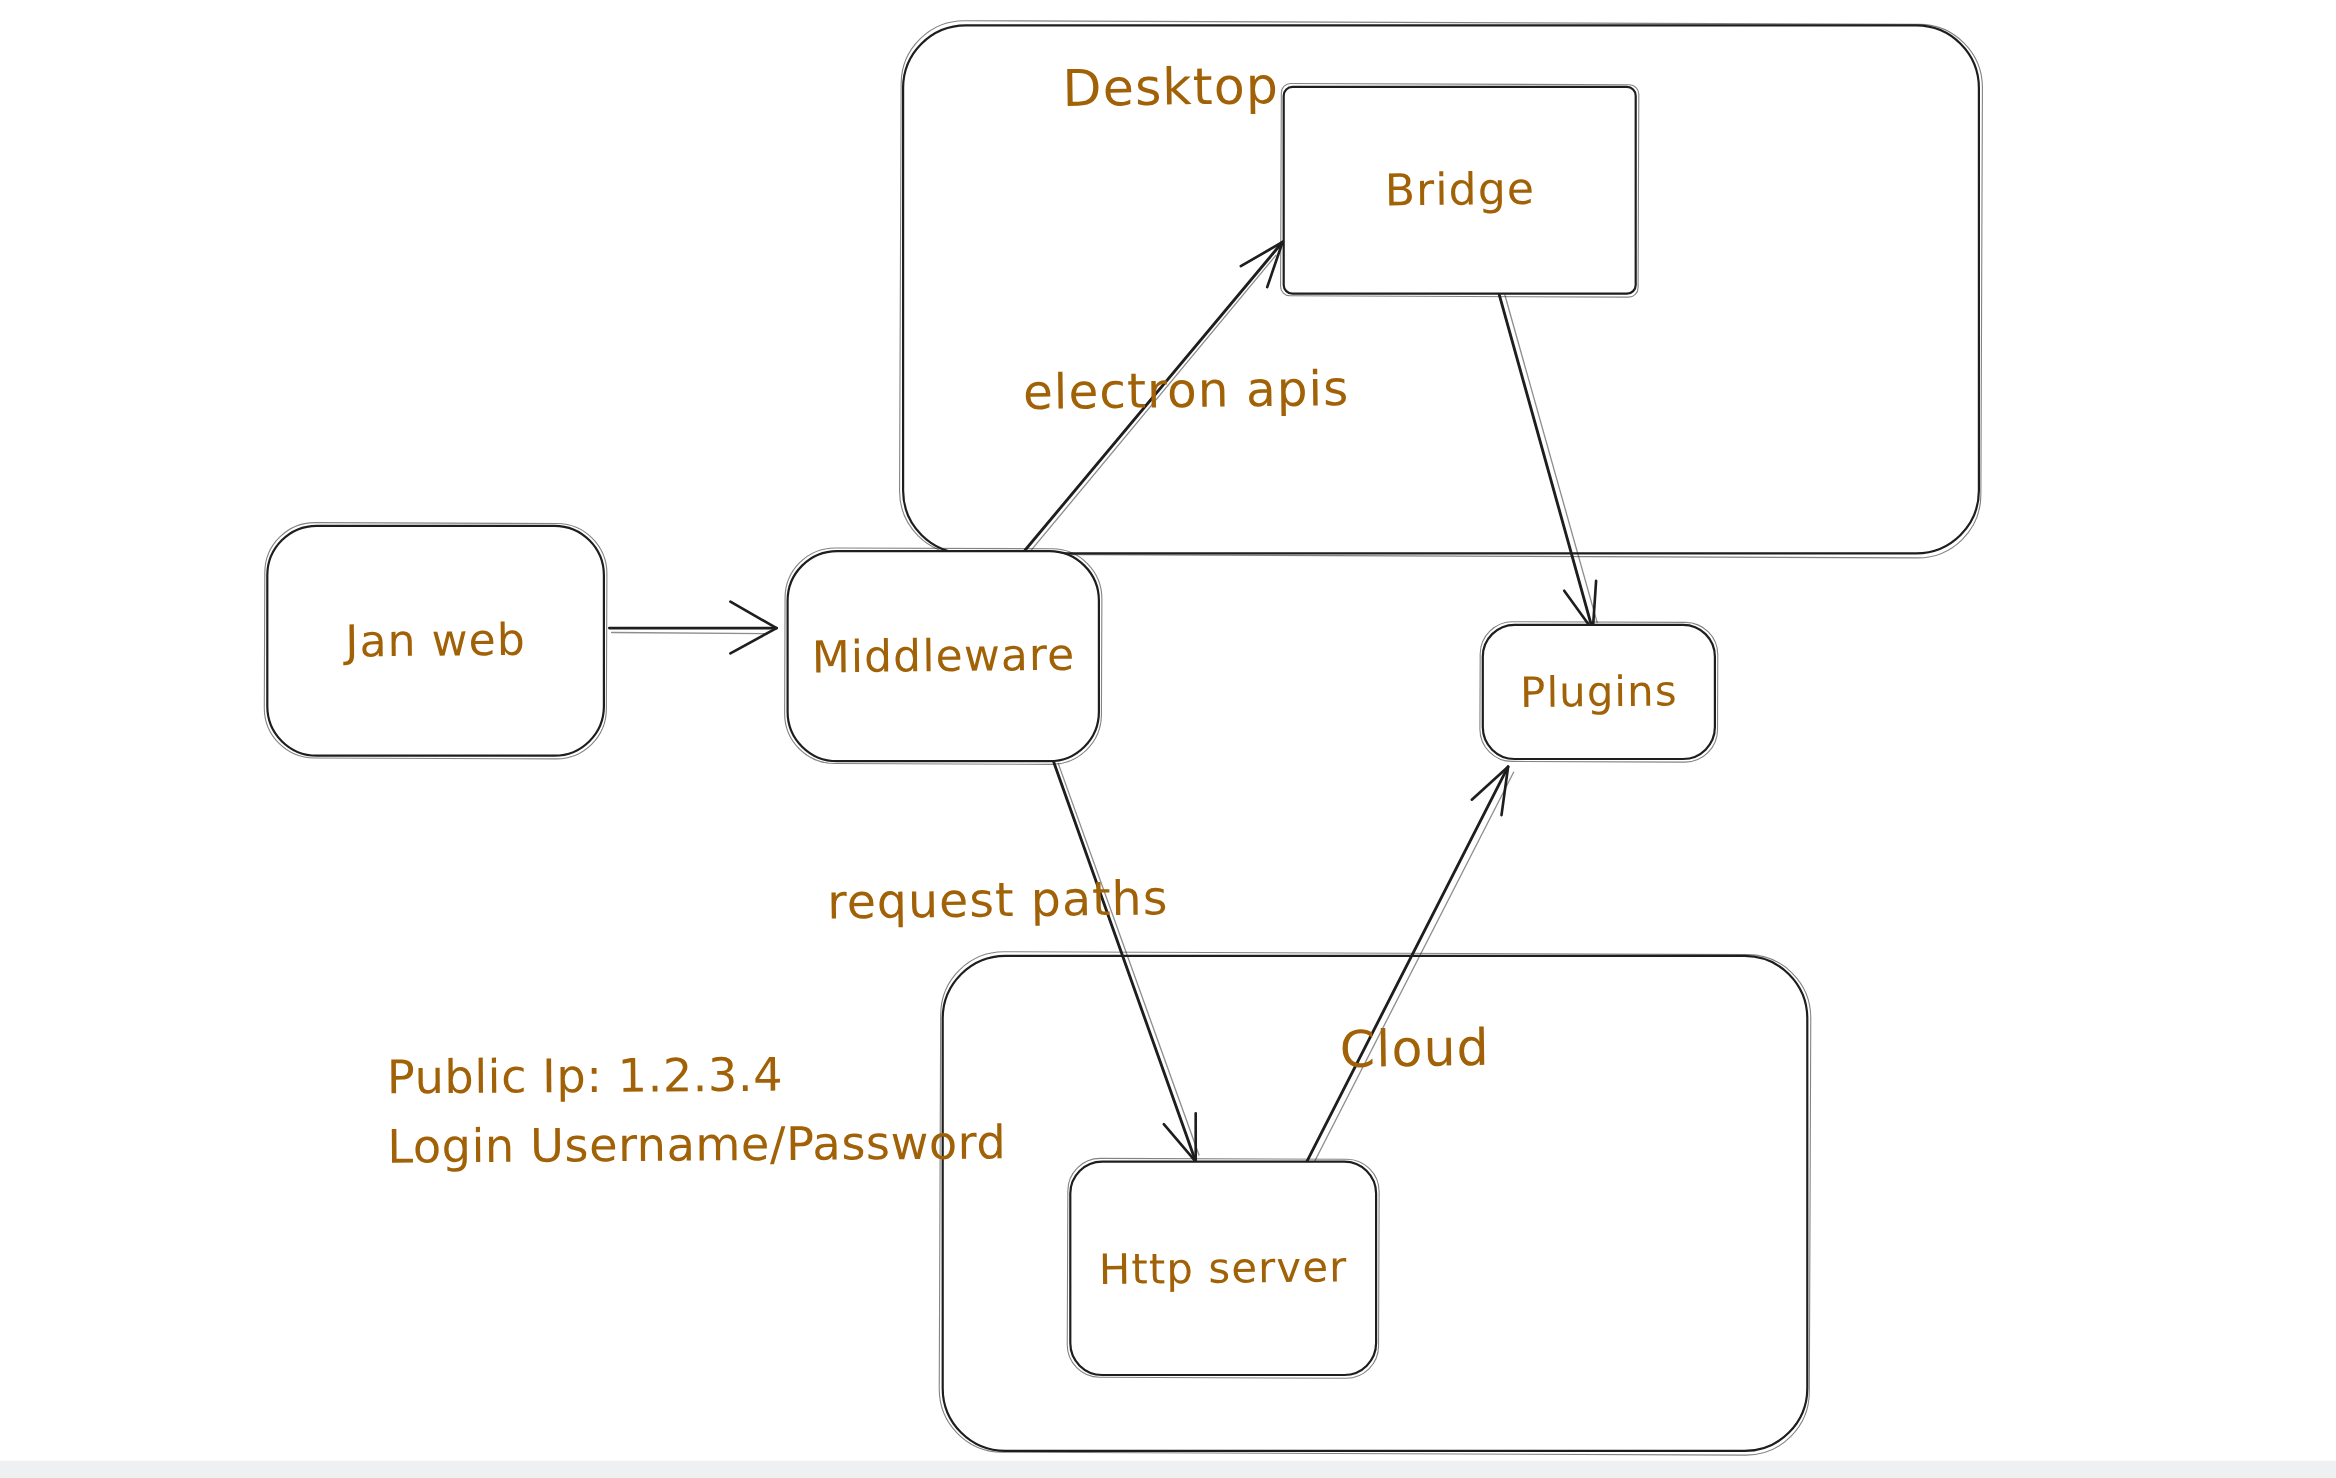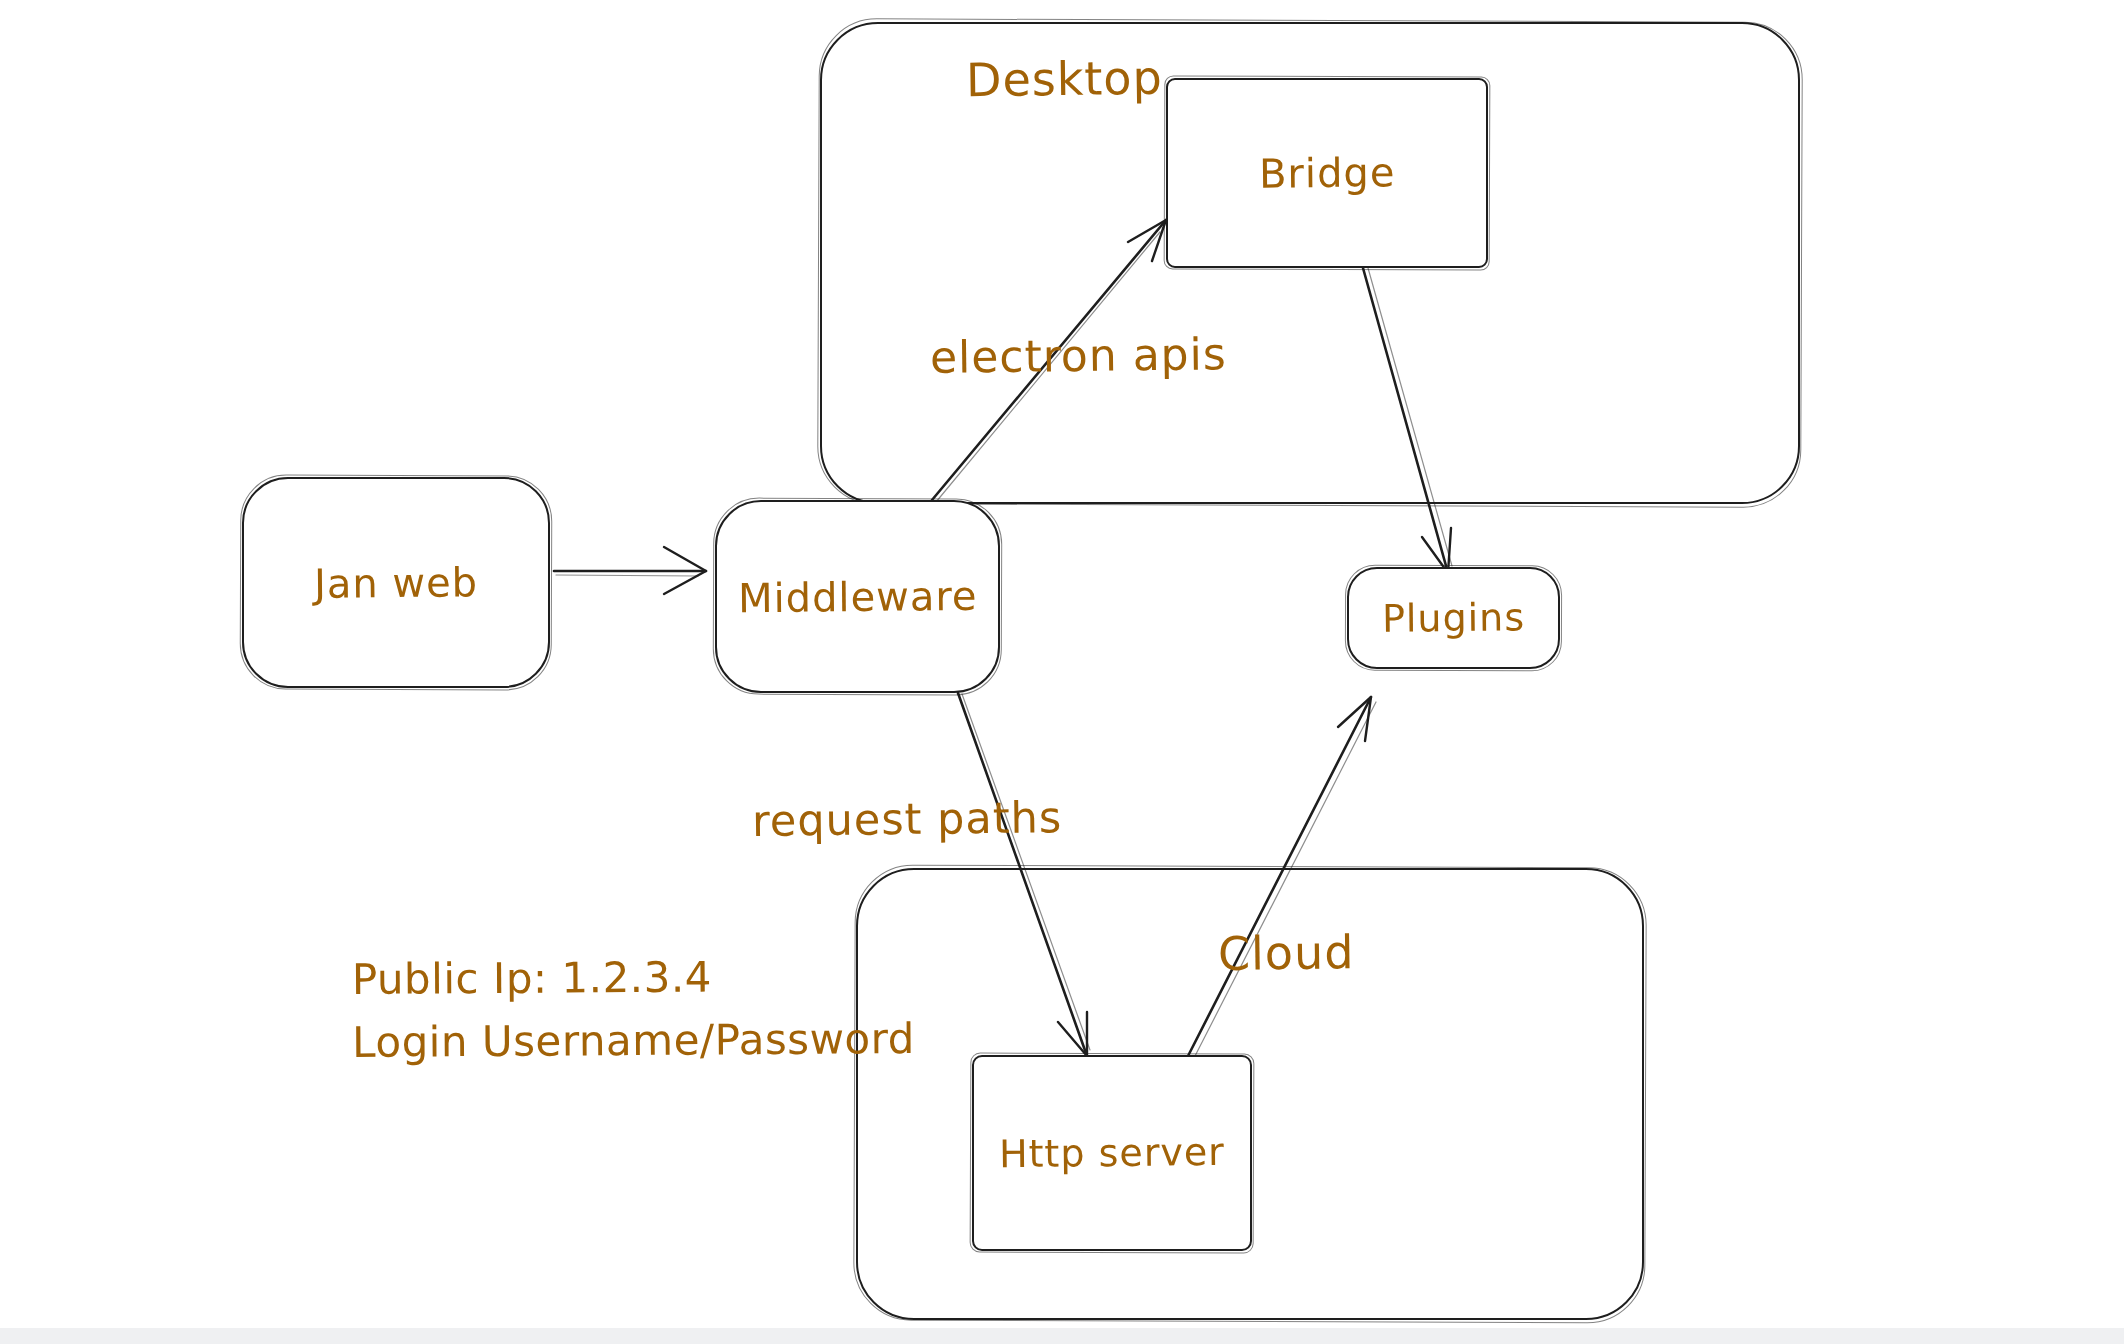--- a/index.html
+++ b/index.html
@@ -64,23 +64,23 @@
   
   #desktop{left:820px;top:22px;width:980px;height:482px;border-radius:58px;}
   #desktop-label{left:966px;top:52px;}
   #cloud{left:856px;top:868px;width:788px;height:452px;border-radius:58px;}
   #cloud-label{left:1218px;top:926px;}
 
   
   #jan-web{left:242px;top:477px;width:308px;height:211px;border-radius:46px;}
   #middleware{left:715px;top:500px;width:285px;height:193px;border-radius:46px;}
   #bridge{left:1166px;top:78px;width:322px;height:190px;border-radius:9px;}
-  #plugins{left:1347px;top:567px;width:213px;height:102px;border-radius:30px;}
+  #plugins{left:1347px;top:567px;width:213px;height:124px;border-radius:30px;}
   #plugins .lbl{font-size:38px;}
-  #http-server{left:972px;top:1055px;width:280px;height:196px;border-radius:10px;}
+  #http-server{left:972px;top:1055px;width:280px;height:196px;border-radius:30px;}
   #http-server .lbl{font-size:38px;}
 
   
   #electron-apis{left:930px;top:330px;}
   #request-paths{left:752px;top:794px;font-size:43px;}
 
   
   #annotation-block{left:352px;top:946px;}
 
   

